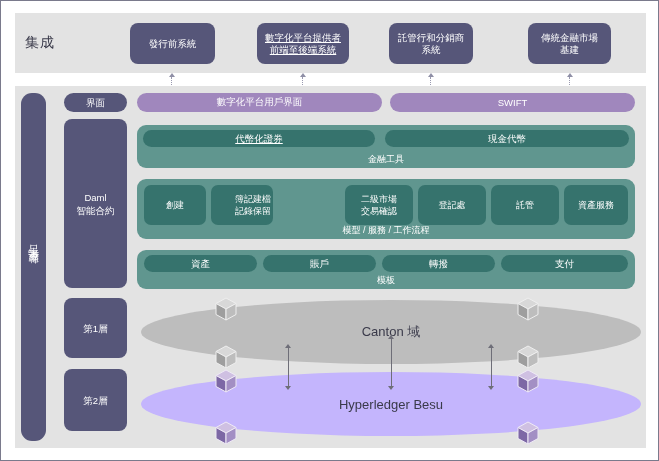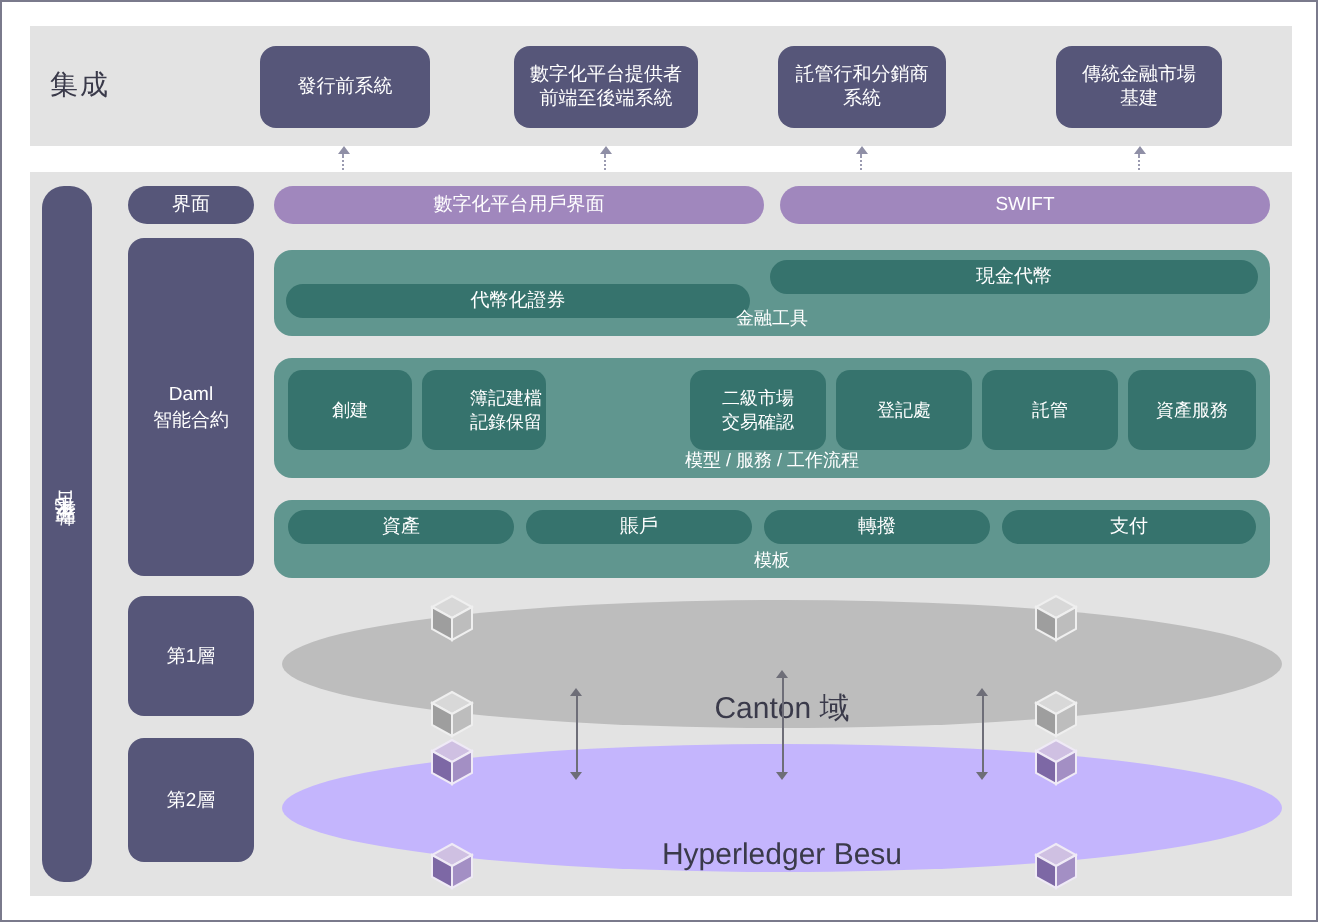--- a/index.html
+++ b/index.html
@@ -131,22 +131,22 @@
     color: #ffffff; font-size: 9px;
     display: flex; align-items: center; justify-content: center;
     text-align: center; line-height: 12px;
     padding: 1px 2px;
   }
 
   
   .ellipse {
     position: absolute;
     border-radius: 50%;
-    display: flex; align-items: flex-end; justify-content: center;
-    font-size: 15px;
+    display: flex; align-items: center; justify-content: center;
+    font-size: 13px;
   }
   .ell-canton { background: #bdbdbd; color: #3a3a4a; }
   .ell-besu   { background: #d6c9e4; color: #3a3a4a; }
 
   
   .cube { position: absolute; width: 22px; height: 24px; }
 
   
   .vArrow { position: absolute; width: 9px; }
   .vArrow .stem {
@@ -168,21 +168,21 @@
 <div id="canvas">
 
   <div class="band-integration">
     <div class="band-label-h">集成</div>
     <div id="int-boxes">
         <div class="int-box" style="left: 115px; width: 85px;">
           <div>
             <div>發行前系統</div>
           </div>
         </div>
-        <div class="int-box" style="left: 242px; width: 92px;">
+        <div class="int-box" style="left: 242px; width: 92px; text-decoration: underline;">
           <div>
             <div>數字化平台提供者</div>
             <div>前端至後端系統</div>
           </div>
         </div>
         <div class="int-box" style="left: 374px; width: 84px;">
           <div>
             <div>託管行和分銷商</div>
             <div>系統</div>
           </div>
@@ -222,21 +222,21 @@
       <div class="side-box" style="top: 368px; height: 62px; border-radius: 8px;">
         <div>第2層</div>
       </div>
     </div>
   <div id="interface-bars">
       <div class="purple-bar" style="left: 136px; width: 245px; top: 92px;">數字化平台用戶界面</div>
       <div class="purple-bar" style="left: 389px; width: 245px; top: 92px;">SWIFT</div>
     </div>
   <div id="instruments">
       <div class="teal-group" style="left: 136px; top: 124px; width: 498px; height: 43px;">
-        <div class="teal-pill" style="left: 6px; width: 232px; top: 17px; height: 17px;">代幣化證券</div>
+        <div class="teal-pill" style="left: 6px; width: 232px; top: 5px; height: 17px; text-decoration: underline;">代幣化證券</div>
         <div class="teal-pill" style="left: 248px; width: 244px; top: 5px; height: 17px;">現金代幣</div>
         <div class="grp-caption">金融工具</div>
       </div>
     </div>
   <div id="services">
       <div class="teal-group" style="left: 136px; top: 178px; width: 498px; height: 60px;">
         <div class="teal-cell" style="left: 7px; width: 62px; top: 6px; height: 40px;">
           <div>
             <div>創建</div>
           </div>

